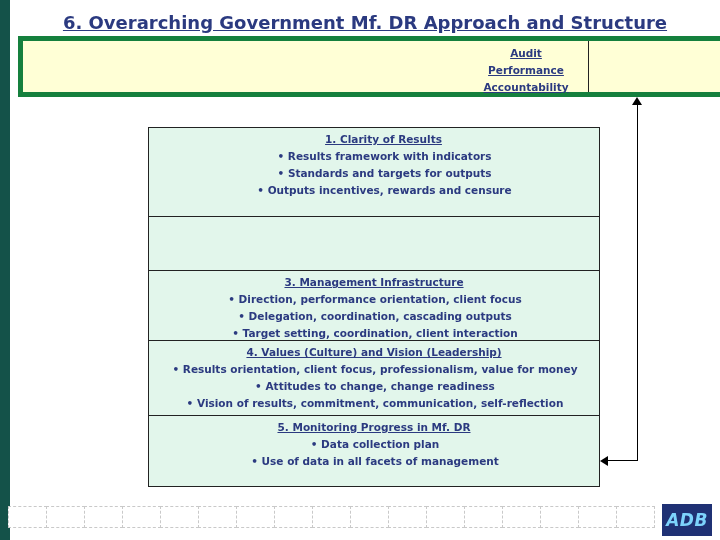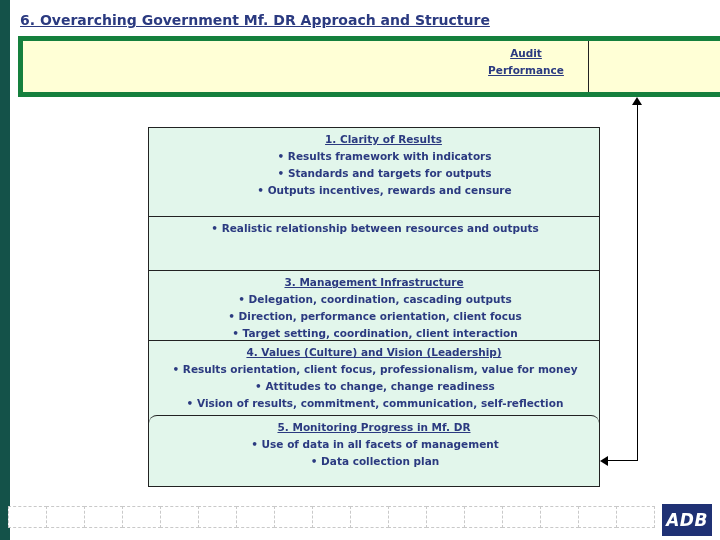--- a/index.html
+++ b/index.html
@@ -1,81 +1,81 @@
 <!DOCTYPE html>
 <html><head>
 <meta charset="utf-8">
 <style>
   html,body{margin:0;padding:0;}
   body{font-family:"DejaVu Sans",sans-serif;background:#ffffff;}
   .slide{position:relative;width:720px;height:540px;background:#ffffff;overflow:hidden;font-weight:bold;color:#2b3a80;}
   .leftbar{position:absolute;left:0;top:0;width:10px;height:540px;background:#145249;}
-  .title{position:absolute;left:20px;right:10px;top:12px;text-align:left;font-size:14px;text-decoration:underline;white-space:nowrap;}
+  .title{position:absolute;left:20px;right:10px;top:12px;text-align:center;font-size:18px;text-decoration:underline;white-space:nowrap;}
   .header-box{position:absolute;left:18px;top:36px;width:707px;height:61px;background:#ffffd6;border:5px solid #15803d;box-sizing:border-box;}
   .header-divider{position:absolute;left:565px;top:0;bottom:0;width:1px;background:#222;}
   .header-labels{position:absolute;left:440px;top:4px;width:126px;text-align:center;font-size:10.5px;line-height:17px;}
   .header-labels div{text-decoration:underline;}
   .main-box{position:absolute;left:148px;top:127px;width:452px;height:360px;background:#e2f6eb;border:1px solid #222;box-sizing:border-box;display:flex;flex-direction:column;font-size:10.5px;line-height:17px;}
   .section{box-sizing:border-box;padding:3px 4px 0 4px;overflow:hidden;}
   .section + .section{border-top:1px solid #222;}
-  .s1{height:88px;margin-left:19px;}.s2{height:54px;}.s3{height:70px;}.s4{height:75px;}.s5{flex:1;border-radius:8px;}
+  .s1{height:88px;margin-left:19px;}.s2{height:54px;}.s3{height:70px;}.s4{height:75px;}.s5{flex:1;}
   .sec-heading{text-align:center;text-decoration:underline;white-space:nowrap;}
   .bullet{white-space:nowrap;padding-left:2px;text-align:center;}
   .bullet::before{content:"\2022\00a0";}
   .arrow-vline{position:absolute;left:637px;top:104px;width:1px;height:357px;background:#000;}
   .arrow-hline{position:absolute;left:607px;top:460px;width:31px;height:1px;background:#000;}
   .arrowhead-up{position:absolute;left:632px;top:97px;width:0;height:0;border-left:5px solid transparent;border-right:5px solid transparent;border-bottom:8px solid #000;}
   .arrowhead-left{position:absolute;left:600px;top:456px;width:0;height:0;border-top:5px solid transparent;border-bottom:5px solid transparent;border-right:8px solid #000;}
   .filmstrip{position:absolute;left:8px;top:506px;display:flex;}
   .filmstrip .cell{width:37px;height:20px;border:1px dashed #c9c9c9;background:#ffffff;}
   .filmstrip .cell + .cell{margin-left:-1px;}
-  .logo{position:absolute;left:662px;top:504px;width:50px;height:32px;background:#1f3174;color:#ffffff;display:flex;align-items:center;justify-content:center;font-style:italic;font-size:17px;letter-spacing:.5px;}
+  .logo{position:absolute;left:662px;top:504px;width:50px;height:32px;background:#1f3174;color:#7dd3fc;display:flex;align-items:center;justify-content:center;font-style:italic;font-size:17px;letter-spacing:.5px;}
 </style>
 </head>
 <body>
 
 <div class="slide">
   <div class="leftbar"></div>
 
   <div class="title">6. Overarching Government Mf. DR Approach and Structure</div>
 
   <div class="header-box">
     <div class="header-divider"></div>
     <div class="header-labels">
       <div>Audit</div>
       <div>Performance</div>
+      <div>Accountability</div>
     </div>
   </div>
 
   <div class="main-box">
     <div class="section s1">
       <div class="sec-heading">1. Clarity of Results</div>
       <div class="bullet">Results framework with indicators</div>
       <div class="bullet">Standards and targets for outputs</div>
       <div class="bullet">Outputs incentives, rewards and censure</div>
     </div>
     <div class="section s2">
-      <div class="bullet">Realistic relationship between resources and outputs</div>
     </div>
     <div class="section s3">
       <div class="sec-heading">3. Management Infrastructure</div>
+      <div class="bullet">Direction, performance orientation, client focus</div>
       <div class="bullet">Delegation, coordination, cascading outputs</div>
-      <div class="bullet">Direction, performance orientation, client focus</div>
       <div class="bullet">Target setting, coordination, client interaction</div>
     </div>
     <div class="section s4">
       <div class="sec-heading">4. Values (Culture) and Vision (Leadership)</div>
       <div class="bullet">Results orientation, client focus, professionalism, value for money</div>
       <div class="bullet">Attitudes to change, change readiness</div>
       <div class="bullet">Vision of results, commitment, communication, self-reflection</div>
     </div>
     <div class="section s5">
       <div class="sec-heading">5. Monitoring Progress in Mf. DR</div>
+      <div class="bullet">Data collection plan</div>
       <div class="bullet">Use of data in all facets of management</div>
-      <div class="bullet">Data collection plan</div>
     </div>
   </div>
 
   <div class="arrowhead-up"></div>
   <div class="arrow-vline"></div>
   <div class="arrow-hline"></div>
   <div class="arrowhead-left"></div>
 
   <div class="filmstrip">
     <div class="cell"></div>

